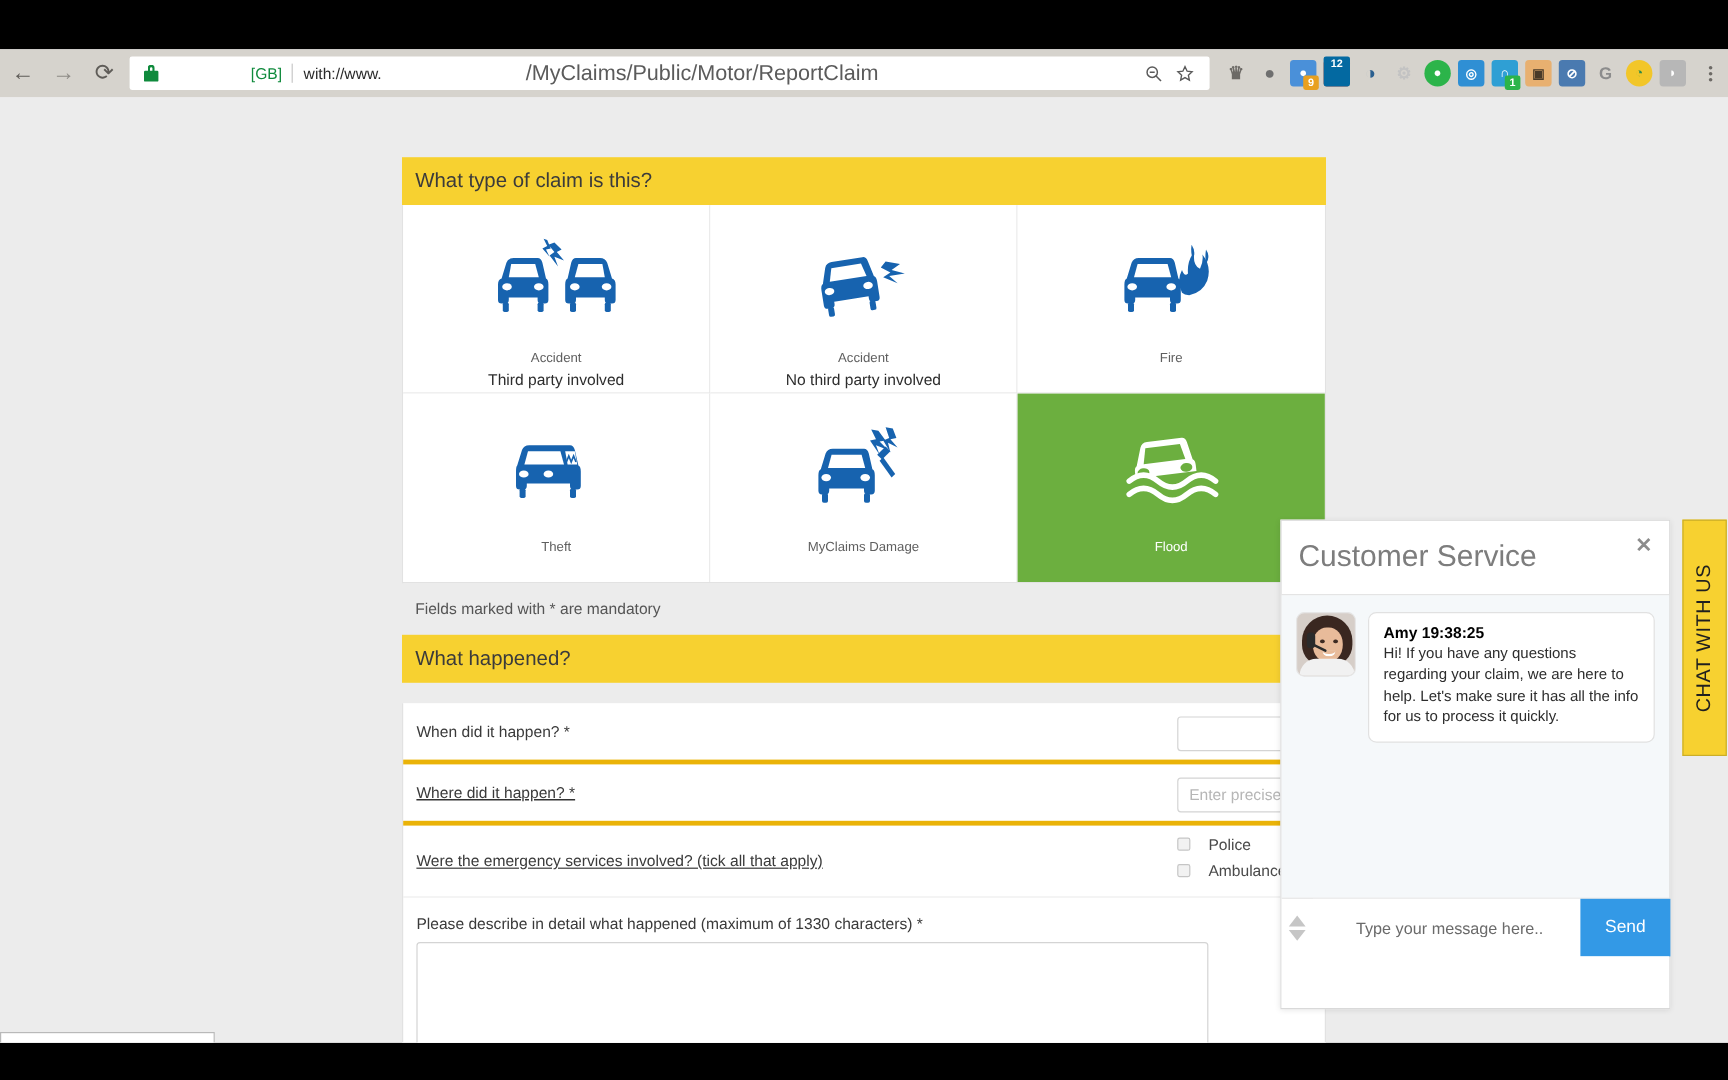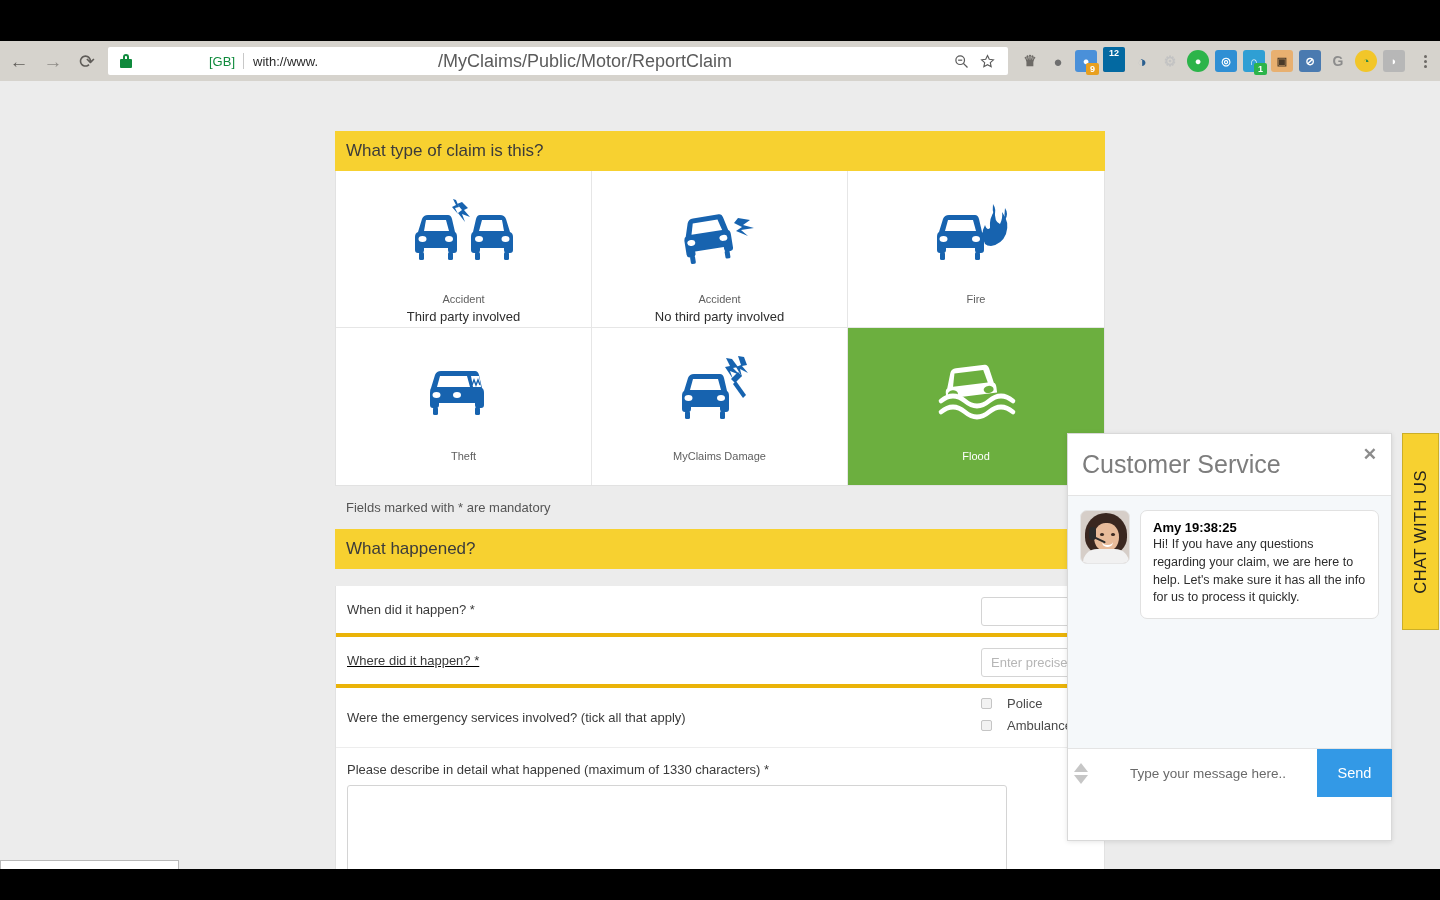--- a/index.html
+++ b/index.html
@@ -211,21 +211,21 @@
   #calendar-icon .peg-l { position:absolute; left:3px; top:0; width:3px; height:4px; background:#2e6cb0;}
   #calendar-icon .peg-r { position:absolute; left:13px; top:0; width:3px; height:4px; background:#2e6cb0;}
 
   
   #emergency-row {
     display: flex; align-items: center;
     border-bottom: 1px solid #ededed;
     padding: 13px 11px;
     min-height: 60px;
   }
-  #emergency-row .flabel { font-size: 13px; color: #3a3a3a; }
+  #emergency-row .flabel { font-size: 13px; color: #3a3a3a; text-decoration: underline; }
   .chk-list { position: absolute; left: 645px; top: 8px; }
   .chk-item { display: flex; align-items: center; margin-bottom: 7px; }
   .chk-box {
     width: 11px; height: 11px; border: 1px solid #c5c5c5; background: #f2f2f2;
     border-radius: 2px; flex: none;
   }
   .chk-label { font-size: 13px; color: #4a4a4a; margin-left: 15px; }
 
   
   #desc-block { padding: 14px 11px 0 11px; }

